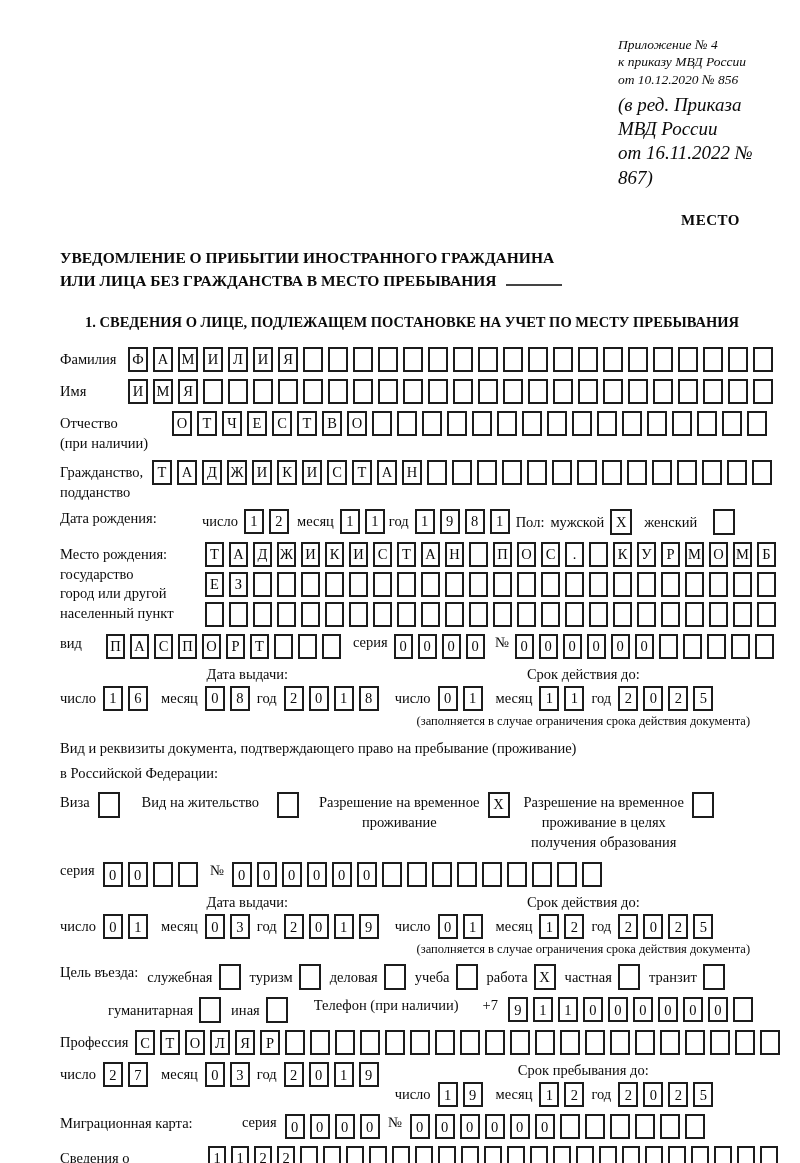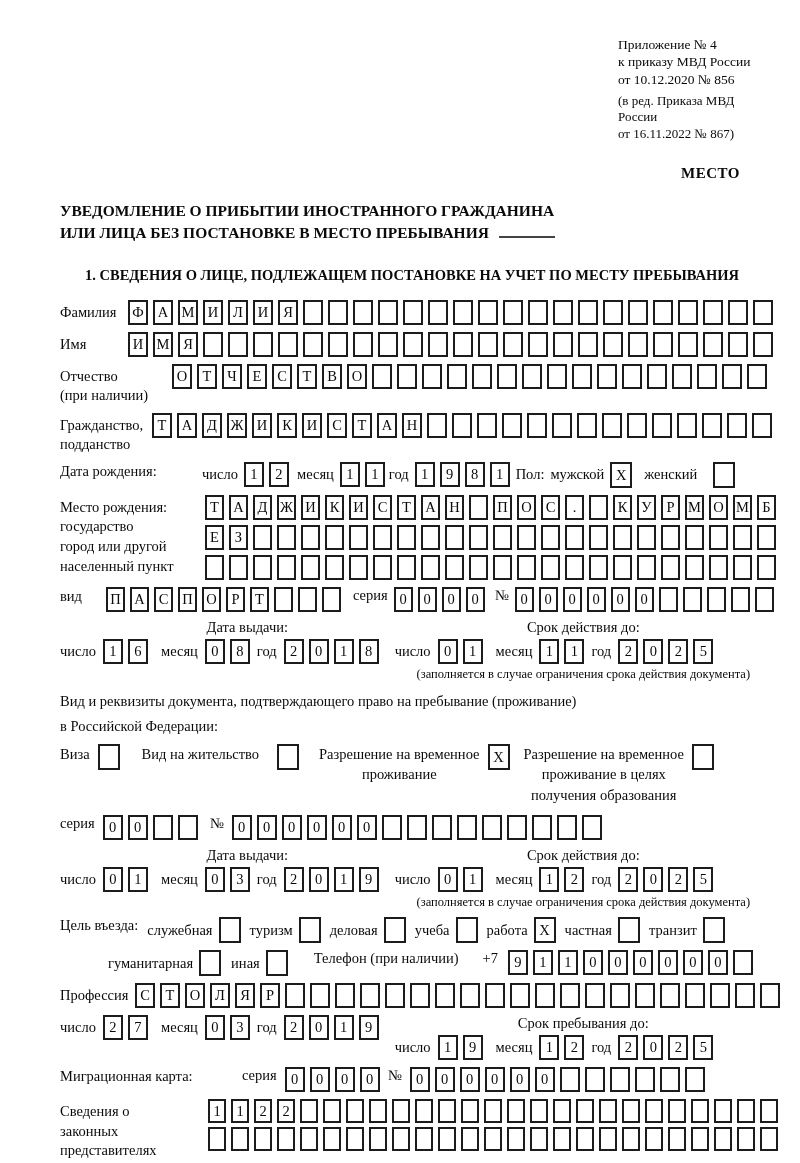--- a/index.html
+++ b/index.html
@@ -4,22 +4,22 @@
 <style>
   html,body{margin:0;padding:0;}
   body{
     width:800px;height:1163px;background:#ffffff;color:#0a0a0a;
     font-family:"Liberation Serif","DejaVu Serif",serif;
     font-size:14.5px;overflow:hidden;
   }
   .page{padding:36px 28px 10px 60px;box-sizing:border-box;}
   .pre{white-space:pre-line;}
   
-  .appendix{margin-left:558px;font-size:13.5px;line-height:1.28;}
-  .appendix .amend{margin-top:5px;font-size:13px;}
+  .appendix{margin-left:558px;font-size:13.5px;line-height:1.28;font-style:italic;}
+  .appendix .amend{margin-top:5px;font-size:19px;}
   .forma{font-weight:bold;text-align:right;padding-right:32px;margin-top:22px;font-size:15px;letter-spacing:.5px;}
   
   .title{font-weight:bold;text-align:left;font-size:15.5px;line-height:1.45;margin-top:18px;}
   .title-underline{display:inline-block;width:56px;border-bottom:2px solid #444;margin-left:10px;vertical-align:baseline;}
   .section-title{font-weight:bold;font-size:14.5px;margin:22px 0 16px -8px;text-align:center;}
   
   .row{display:flex;align-items:flex-start;margin-bottom:7px;}
   .vcenter{align-items:flex-start;}
   .lbl{flex-shrink:0;padding-top:3px;line-height:1.35;}
   .cells{display:flex;gap:5px;flex-wrap:nowrap;}
@@ -66,21 +66,21 @@
 к приказу МВД России
 от 10.12.2020 № 856</div>
     <div class="pre amend">(в ред. Приказа МВД России
 от 16.11.2022 № 867)</div>
   </div>
 
   <div class="forma">МЕСТО</div>
 
   <div class="title">
     <div>УВЕДОМЛЕНИЕ О ПРИБЫТИИ ИНОСТРАННОГО ГРАЖДАНИНА</div>
-    <div><span>ИЛИ ЛИЦА БЕЗ ПОСТАНОВКЕ В МЕСТО ПРЕБЫВАНИЯ</span><span class="title-underline"></span></div>
+    <div><span>ИЛИ ЛИЦА БЕЗ ГРАЖДАНСТВА В МЕСТО ПРЕБЫВАНИЯ</span><span class="title-underline"></span></div>
   </div>
 
   <div class="section-title">1. СВЕДЕНИЯ О ЛИЦЕ, ПОДЛЕЖАЩЕМ ПОСТАНОВКЕ НА УЧЕТ ПО МЕСТУ ПРЕБЫВАНИЯ</div>
 
   <div class="row">
     <div class="lbl w-surname">Фамилия</div>
     <div class="cells">
         <span class="cell">Ф</span>
         <span class="cell">А</span>
         <span class="cell">М</span>

